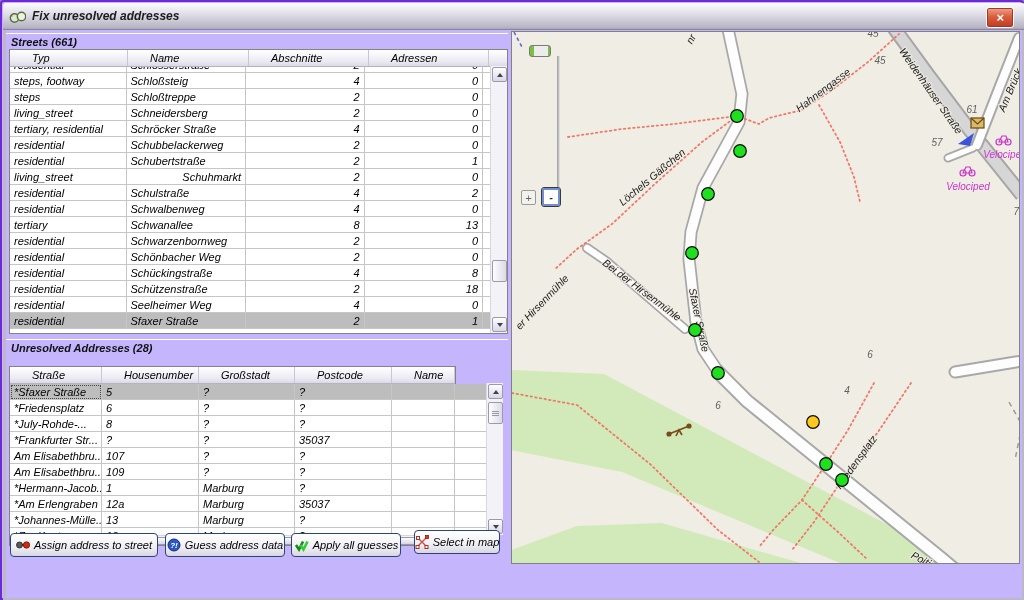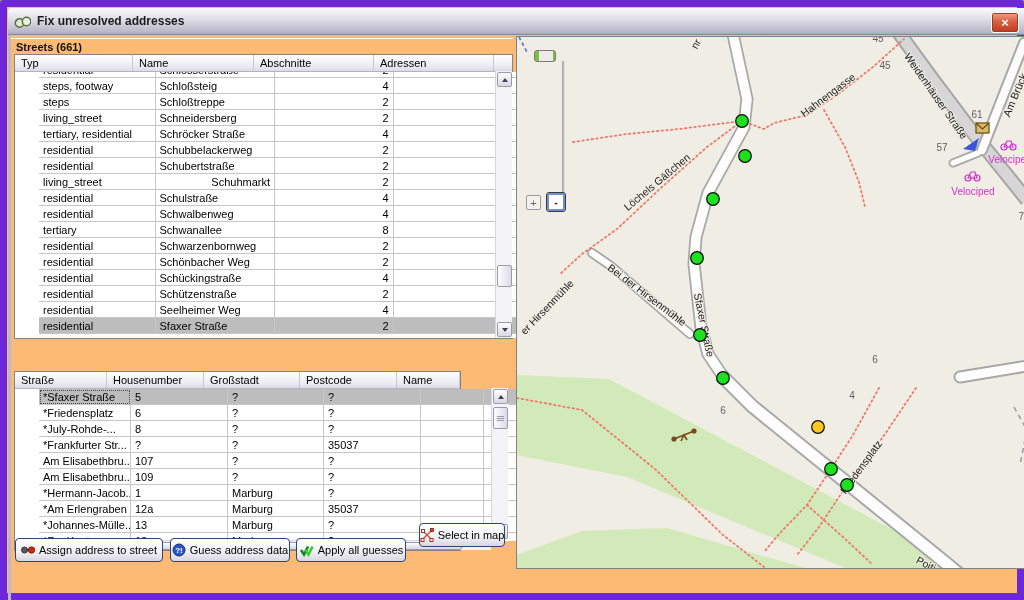--- a/index.html
+++ b/index.html
@@ -1,38 +1,38 @@
 <!DOCTYPE html>
 <html><head>
 <meta charset="utf-8">
 <style>
   html,body{margin:0;padding:0;width:1024px;height:600px;overflow:hidden;
     font-family:"Liberation Sans","DejaVu Sans",sans-serif;font-size:11px;background:#8b8996;}
   *{box-sizing:border-box;}
   .abs{position:absolute;}
-  .win{position:absolute;inset:0;background:#fdba74;border:7px solid #6d28d9;border-radius:4px 4px 0 0;}
+  .win{position:absolute;inset:0;background:#c4b5fd;border:2px solid #6d28d9;border-radius:4px 4px 0 0;font-style:italic;}
   .edge{position:absolute;background:#bcb9c6;z-index:5;}
   
   .titlebar{left:1px;top:1px;width:1022px;height:27px;border-radius:3px 3px 0 0;
     background:linear-gradient(#fbfbfd,#dedce6 45%,#b9b6c6 92%,#aaa7ba);
     border-bottom:1px solid #8a8798;display:flex;align-items:center;padding:0 6px;z-index:6;}
   .title-text{font-weight:bold;font-size:12px;color:#1c1c1c;margin-left:6px;}
   .close-btn{position:absolute;right:11px;top:4px;width:28px;height:21px;border-radius:3px;
     background:linear-gradient(#f0a38c,#da5e3f 45%,#c03a22);border:1px solid #fff;
     box-shadow:0 0 0 1px #9c3a24 inset;color:#fff;font-weight:bold;font-size:13px;
     display:flex;align-items:center;justify-content:center;cursor:pointer;}
   
   .caption{left:4px;width:502px;height:17px;font-weight:bold;color:#111;
     padding:2px 0 0 5px;border-top:1px solid #fff;}
   
   .tablebox{background:#fff;border:1px solid #838383;}
   .thead{display:flex;background:linear-gradient(#ffffff,#eceaf2 70%,#dcdae6);
     border-bottom:1px solid #b5b2c2;}
-  .th{padding:2px 0 0 6px;height:16px;border-right:1px solid #c9c6d8;color:#000;}
-  .rows{position:relative;overflow:hidden;background:#fff;margin-left:24px;}
+  .th{padding:2px 0 0 22px;height:16px;border-right:1px solid #c9c6d8;color:#000;}
+  .rows{position:relative;overflow:hidden;background:#fff;}
   .trow{display:flex;height:16px;border-bottom:1px solid #c6c6c6;background:#fff;cursor:default;}
   .trow.sel{background:#bdbdbd;}
   .td{padding:1.5px 4px 0 4px;height:16px;border-right:1px solid #c6c6c6;white-space:nowrap;
     overflow:hidden;color:#000;}
   .td.num{text-align:right;}
   .td.focus-cell{outline:1px dotted #444;outline-offset:-2px;}
   .td.fill{flex:1;border-right:none;}
   
   .vscroll{width:17px;background:#f3f2f7;border-left:1px solid #d8d6e2;position:absolute;}
   .sb-btn{position:absolute;left:1px;width:15px;height:15px;border:1px solid #9b99ab;border-radius:2px;
@@ -234,20 +234,21 @@
       <div class="sb-btn" style="top:1px;">
           <div class="tri-up"></div>
         </div>
       <div class="sb-thumb" style="top:194px;height:22px;"></div>
       <div class="sb-btn" style="bottom:1px;">
           <div class="tri-down"></div>
         </div>
     </div>
   </div>
 
+  <div class="abs caption" style="top:337px;">Unresolved Addresses (28)</div>
   <div class="abs tablebox" style="left:7px;top:364px;width:447px;height:180px;">
     <div class="thead" id="addr-head">
         <div class="th" style="width: 92px;">Straße</div>
         <div class="th" style="width: 97px;">Housenumber</div>
         <div class="th" style="width: 96px;">Großstadt</div>
         <div class="th" style="width: 97px;">Postcode</div>
         <div class="th" style="width: 63px;">Name</div>
       </div>
     <div class="rows" id="addr-rows" style="height:152px;width:477px;">
         <div class="trow sel">
@@ -362,21 +363,21 @@
     </svg>
     <span>Guess address data</span>
   </div>
   <div class="xp-btn" style="left:289px;top:531px;width:110px;">
     <svg width="15" height="14" viewBox="0 0 15 14">
       <path d="M2 7 L5 11.5 L9 3.5" stroke="#168a16" stroke-width="2.6" fill="none"></path>
       <path d="M6.5 7 L9.5 11.5 L13.5 3.5" stroke="#35cc35" stroke-width="2.6" fill="none"></path>
     </svg>
     <span>Apply all guesses</span>
   </div>
-  <div class="xp-btn" style="left:412px;top:516px;width:86px;">
+  <div class="xp-btn" style="left:412px;top:528px;width:86px;">
     <svg width="14" height="14" viewBox="0 0 14 14">
       <line x1="2" y1="12" x2="12" y2="2" stroke="#c45040" stroke-width="1.3"></line>
       <line x1="2.5" y1="2.5" x2="11.5" y2="11.5" stroke="#c45040" stroke-width="1.3"></line>
       <rect x="1" y="10.5" width="3" height="3" fill="#fff" stroke="#b03020" stroke-width="1"></rect>
       <rect x="10" y="10.5" width="3" height="3" fill="#fff" stroke="#b03020" stroke-width="1"></rect>
       <rect x="1.5" y="1.5" width="3" height="3" fill="#fff" stroke="#b03020" stroke-width="1"></rect>
       <rect x="10.5" y="0.5" width="3" height="3" fill="#d04030" stroke="#901808" stroke-width="0.8"></rect>
     </svg>
     <span>Select in map</span>
   </div>

